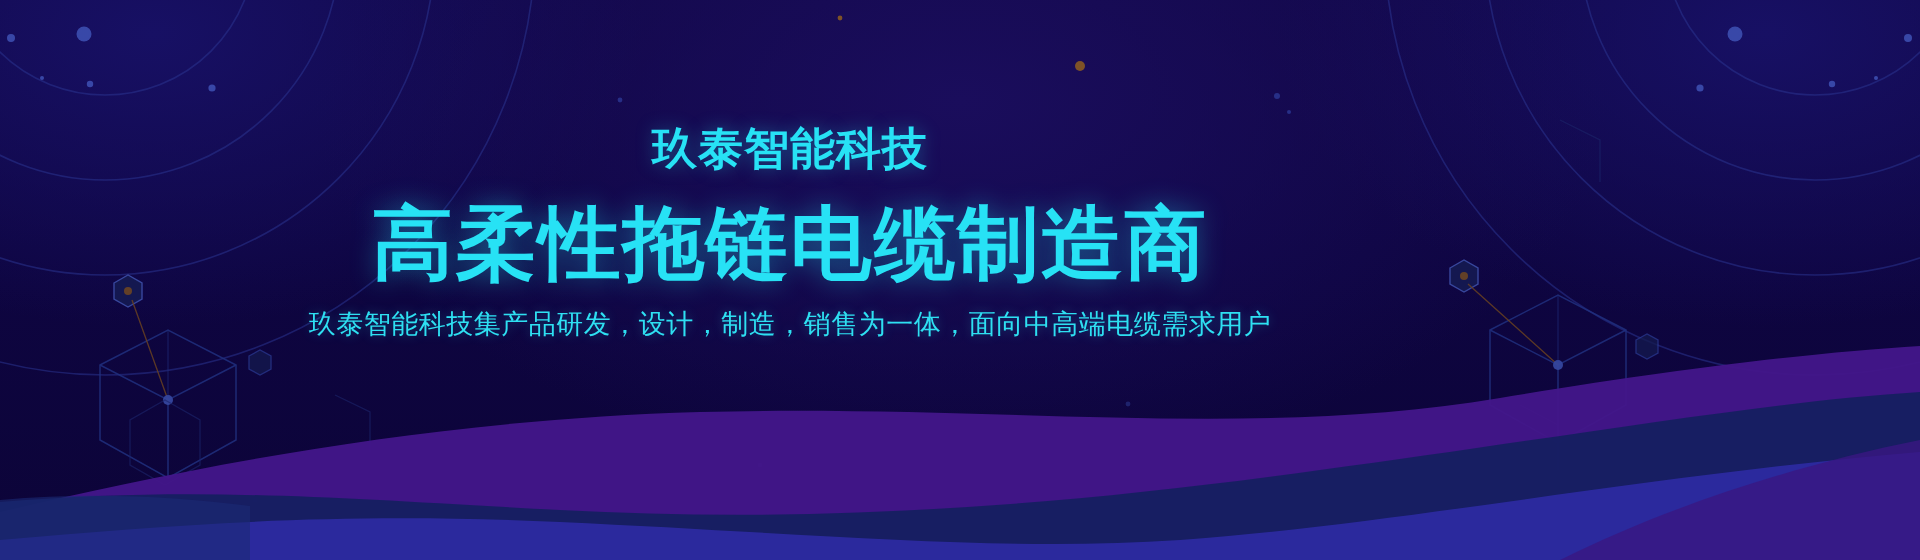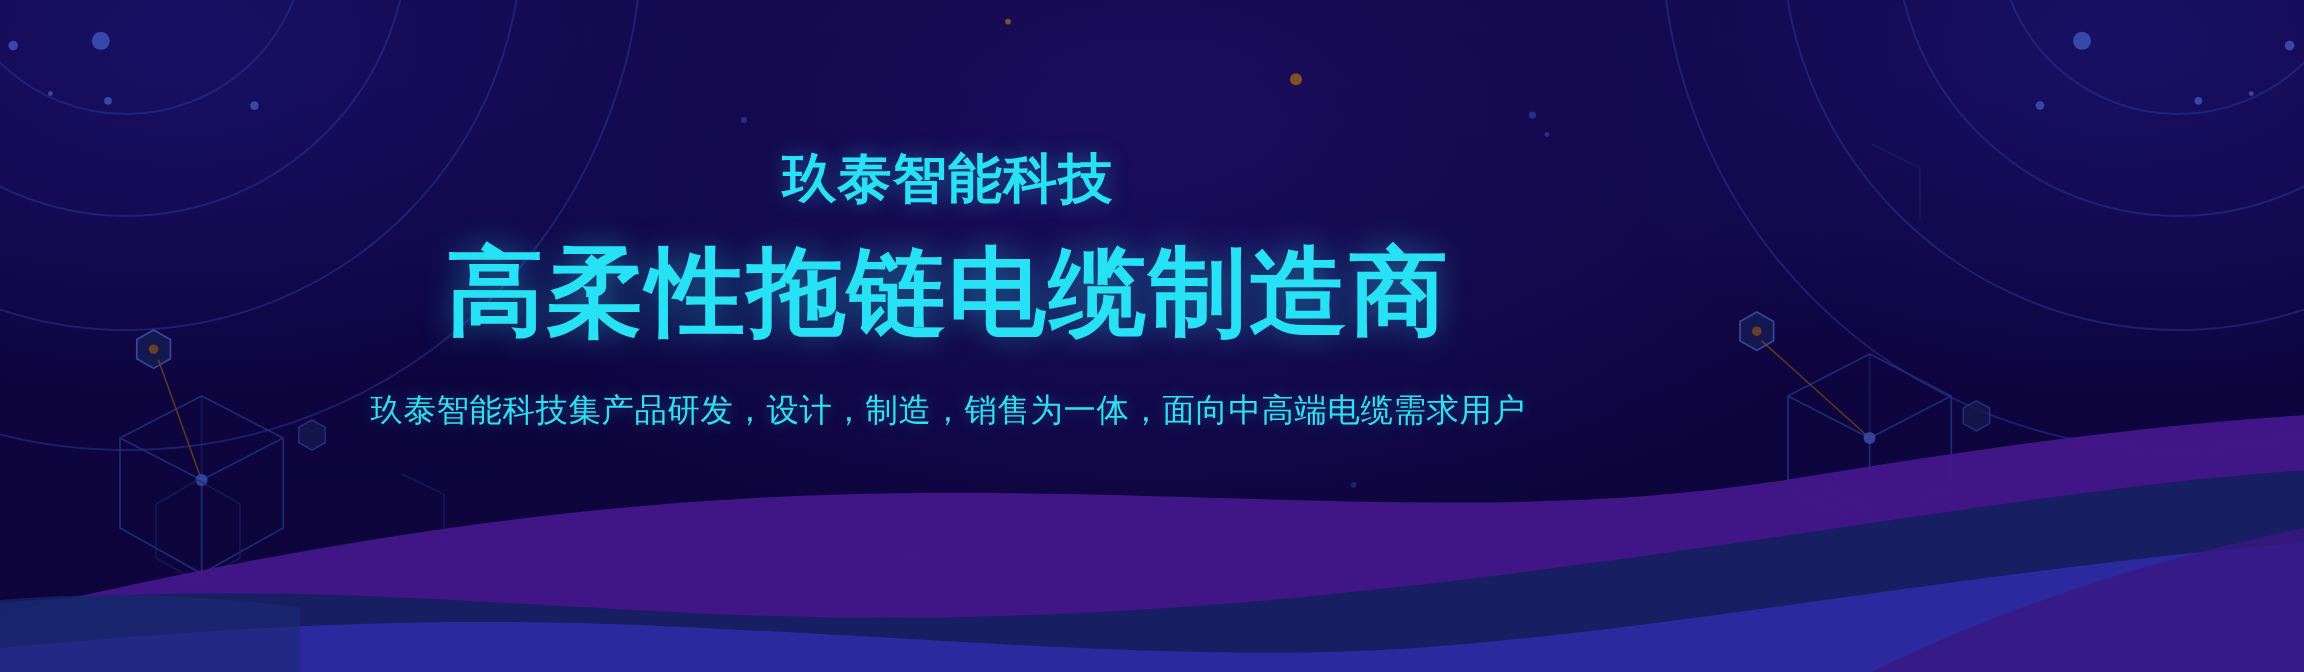--- a/index.html
+++ b/index.html
@@ -65,21 +65,21 @@
     line-height:1;
     font-weight:bold;
     letter-spacing:2px;
     color:#27e2f5;
     text-shadow:0 0 26px rgba(39,226,245,0.42);
     white-space:nowrap;
     transform:scaleX(1.02);
   }
 
   .description {
-    margin-top:42px;
+    margin-top:24px;
     font-size:27px;
     line-height:1.25;
     font-weight:normal;
     letter-spacing:0.5px;
     color:#2ee0f2;
     text-shadow:0 0 12px rgba(39,226,245,0.30);
     white-space:nowrap;
   }
 </style>
 </head>

